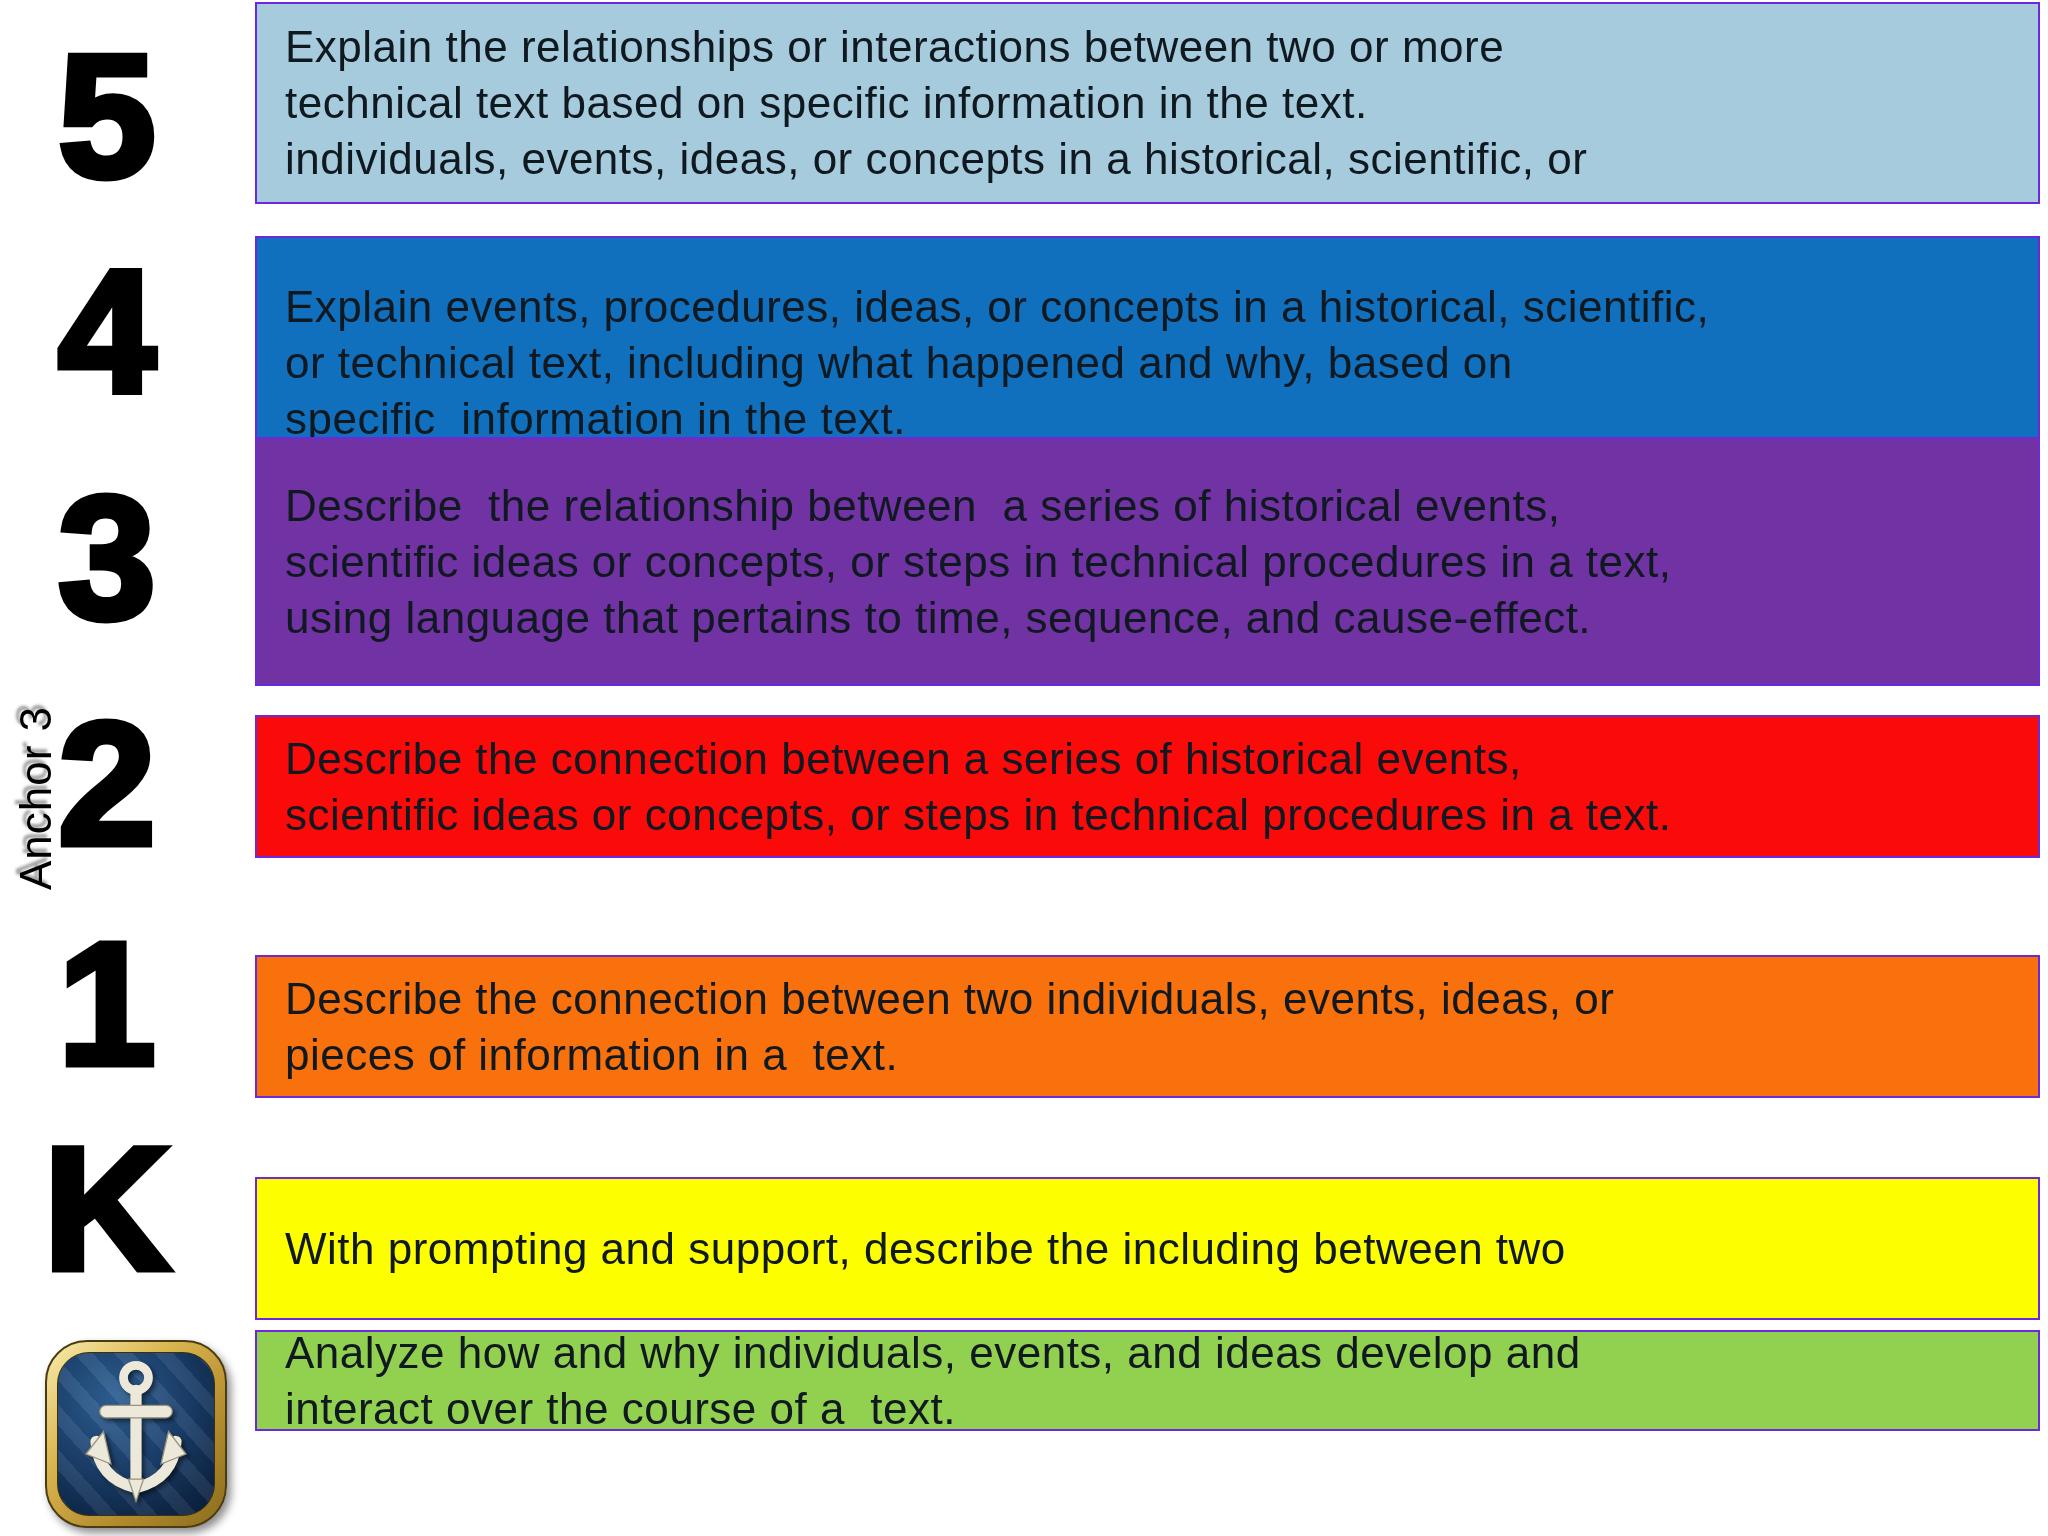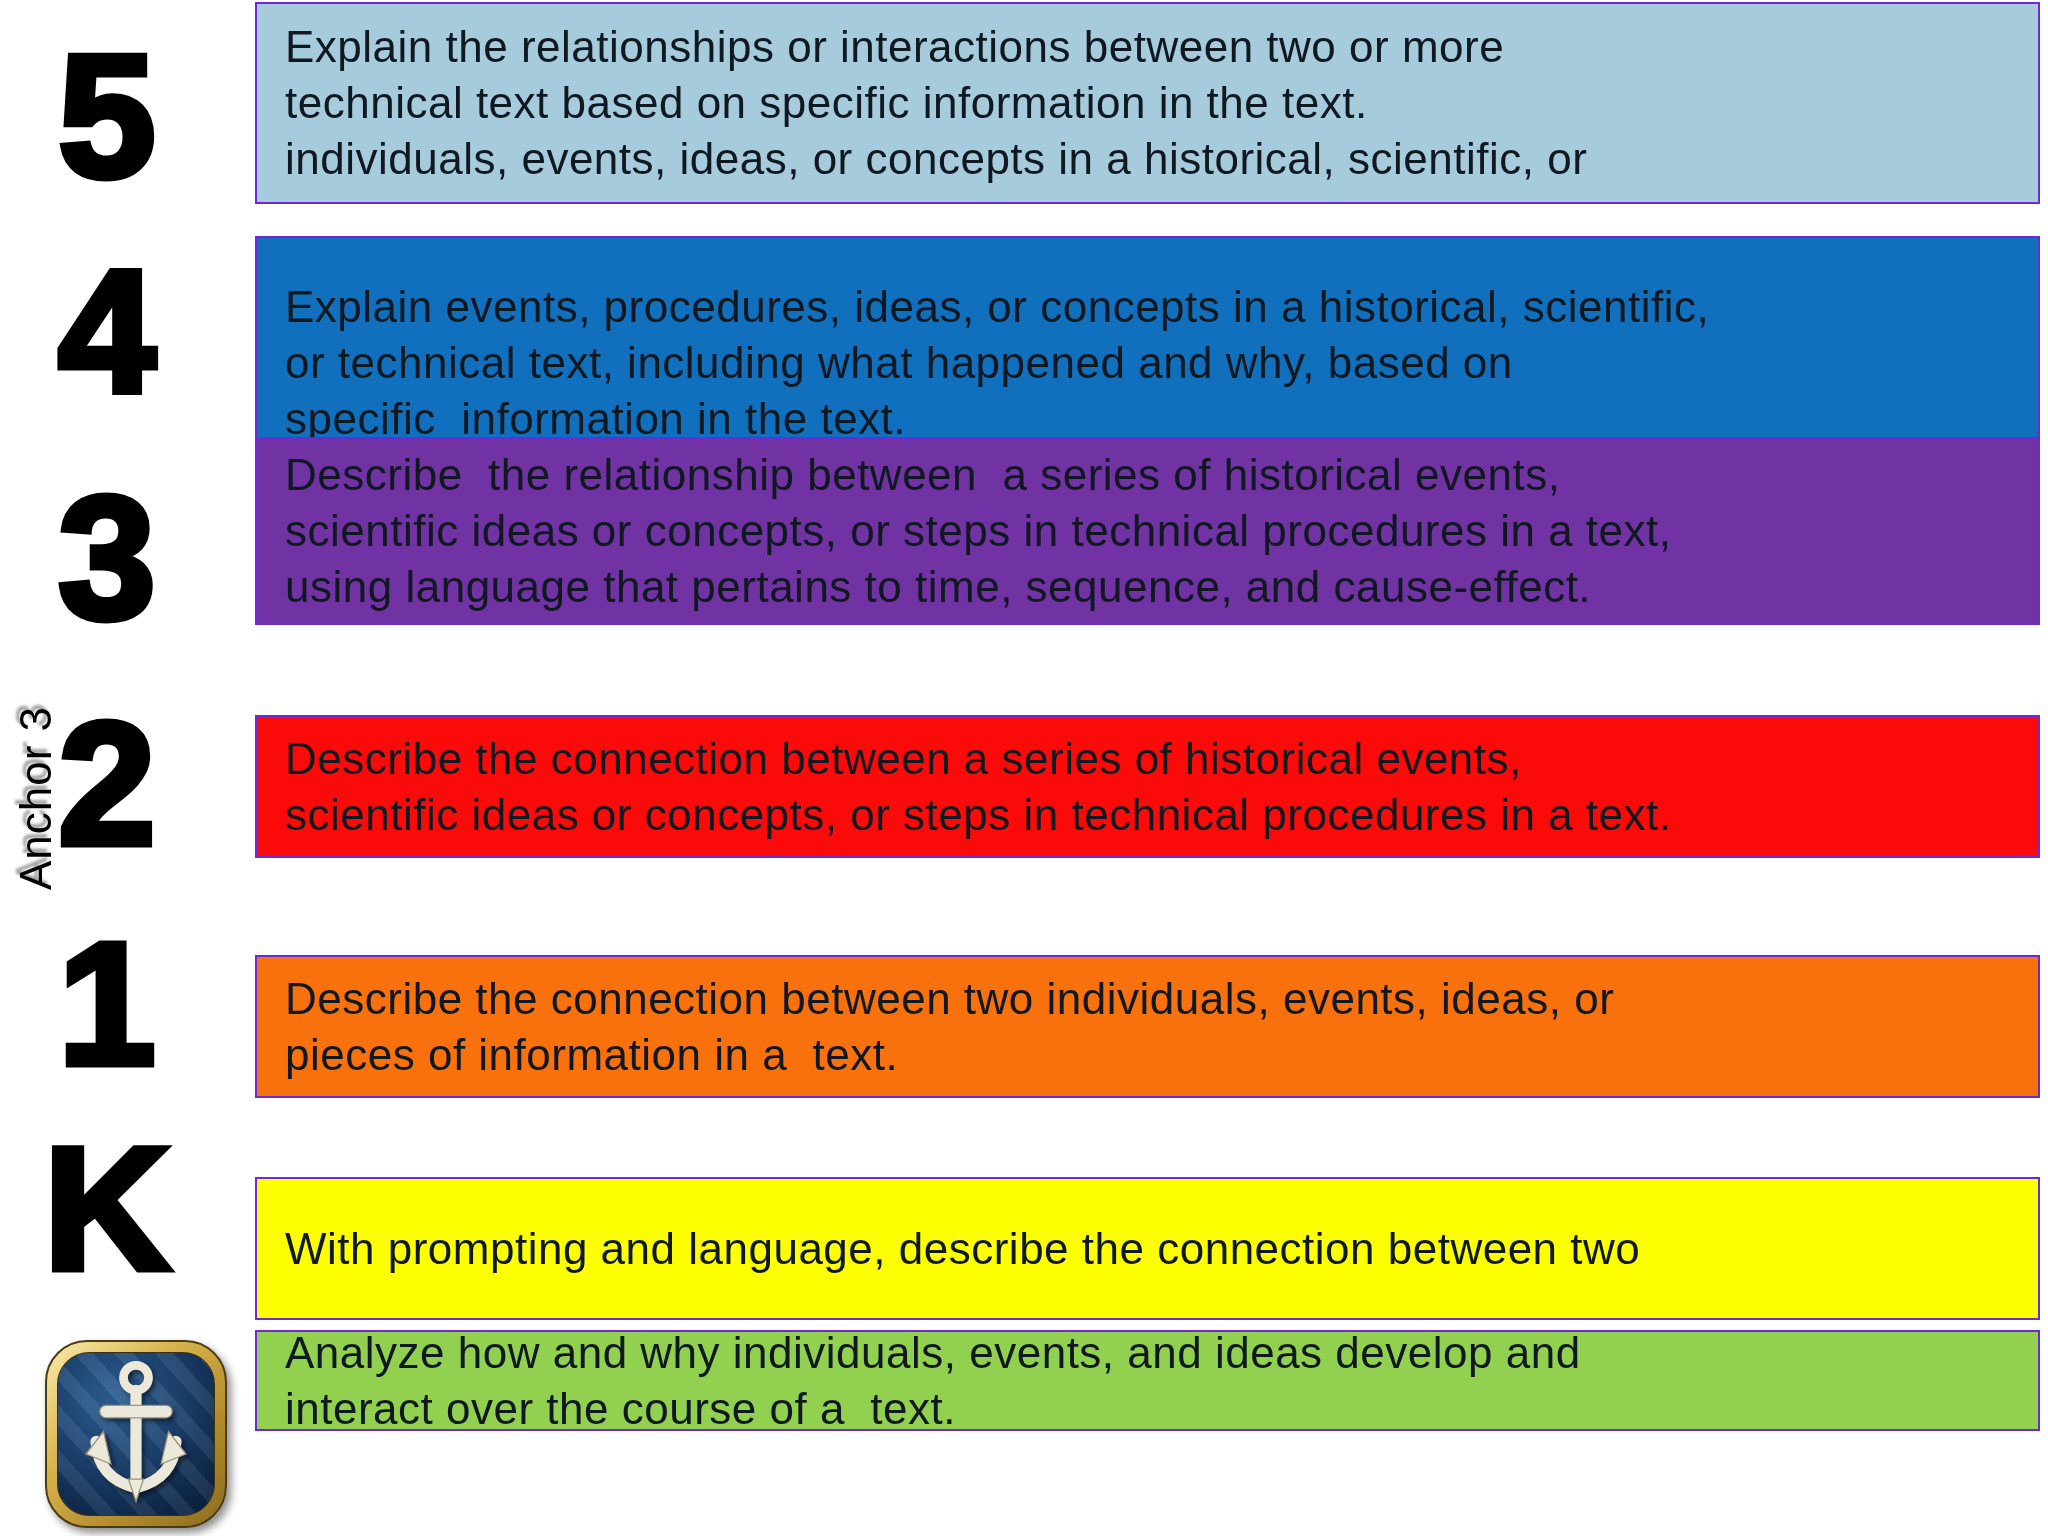--- a/index.html
+++ b/index.html
@@ -39,21 +39,21 @@
     font-size:175px;
     font-weight:900;
     color:#000;
     -webkit-text-stroke:7px #000;
     letter-spacing:-4px;
     line-height:1;
     white-space:nowrap;
   }
   .row-5 .bar{top:2px;height:202px;}
   .row-4 .bar{top:236px;height:254px;}
-  .row-3 .bar{top:437px;height:188px;}
+  .row-3 .bar{top:437px;height:249px;}
   .row-2 .bar{top:715px;height:143px;}
   .row-1 .bar{top:955px;height:143px;}
   .row-K .bar{top:1177px;height:143px;}
   .row-anchor .bar{top:1330px;height:101px;}
   .row-5 .num{top:115px;}
   .row-4 .num{top:330px;}
   .row-3 .num{top:557px;}
   .row-2 .num{top:783px;}
   .row-1 .num{top:1003px;}
   .row-K .num{top:1208px;}
@@ -138,21 +138,21 @@
       <div class="row row-1" style="--bar-color: #f8710d;">
     <span class="num">1</span>
     <div class="bar">
           <div class="line">Describe the connection between two individuals, events, ideas, or</div>
           <div class="line">pieces of information in a  text.</div>
         </div>
   </div>
       <div class="row row-K" style="--bar-color: #fdff00;">
     <span class="num">K</span>
     <div class="bar">
-          <div class="line">With prompting and language, describe the connection between two</div>
+          <div class="line">With prompting and support, describe the including between two</div>
         </div>
   </div>
       <div class="row row-anchor" style="--bar-color: #92d050;">
 
     <div class="bar">
           <div class="line">Analyze how and why individuals, events, and ideas develop and</div>
           <div class="line">interact over the course of a  text.</div>
         </div>
   </div>
     </div>

